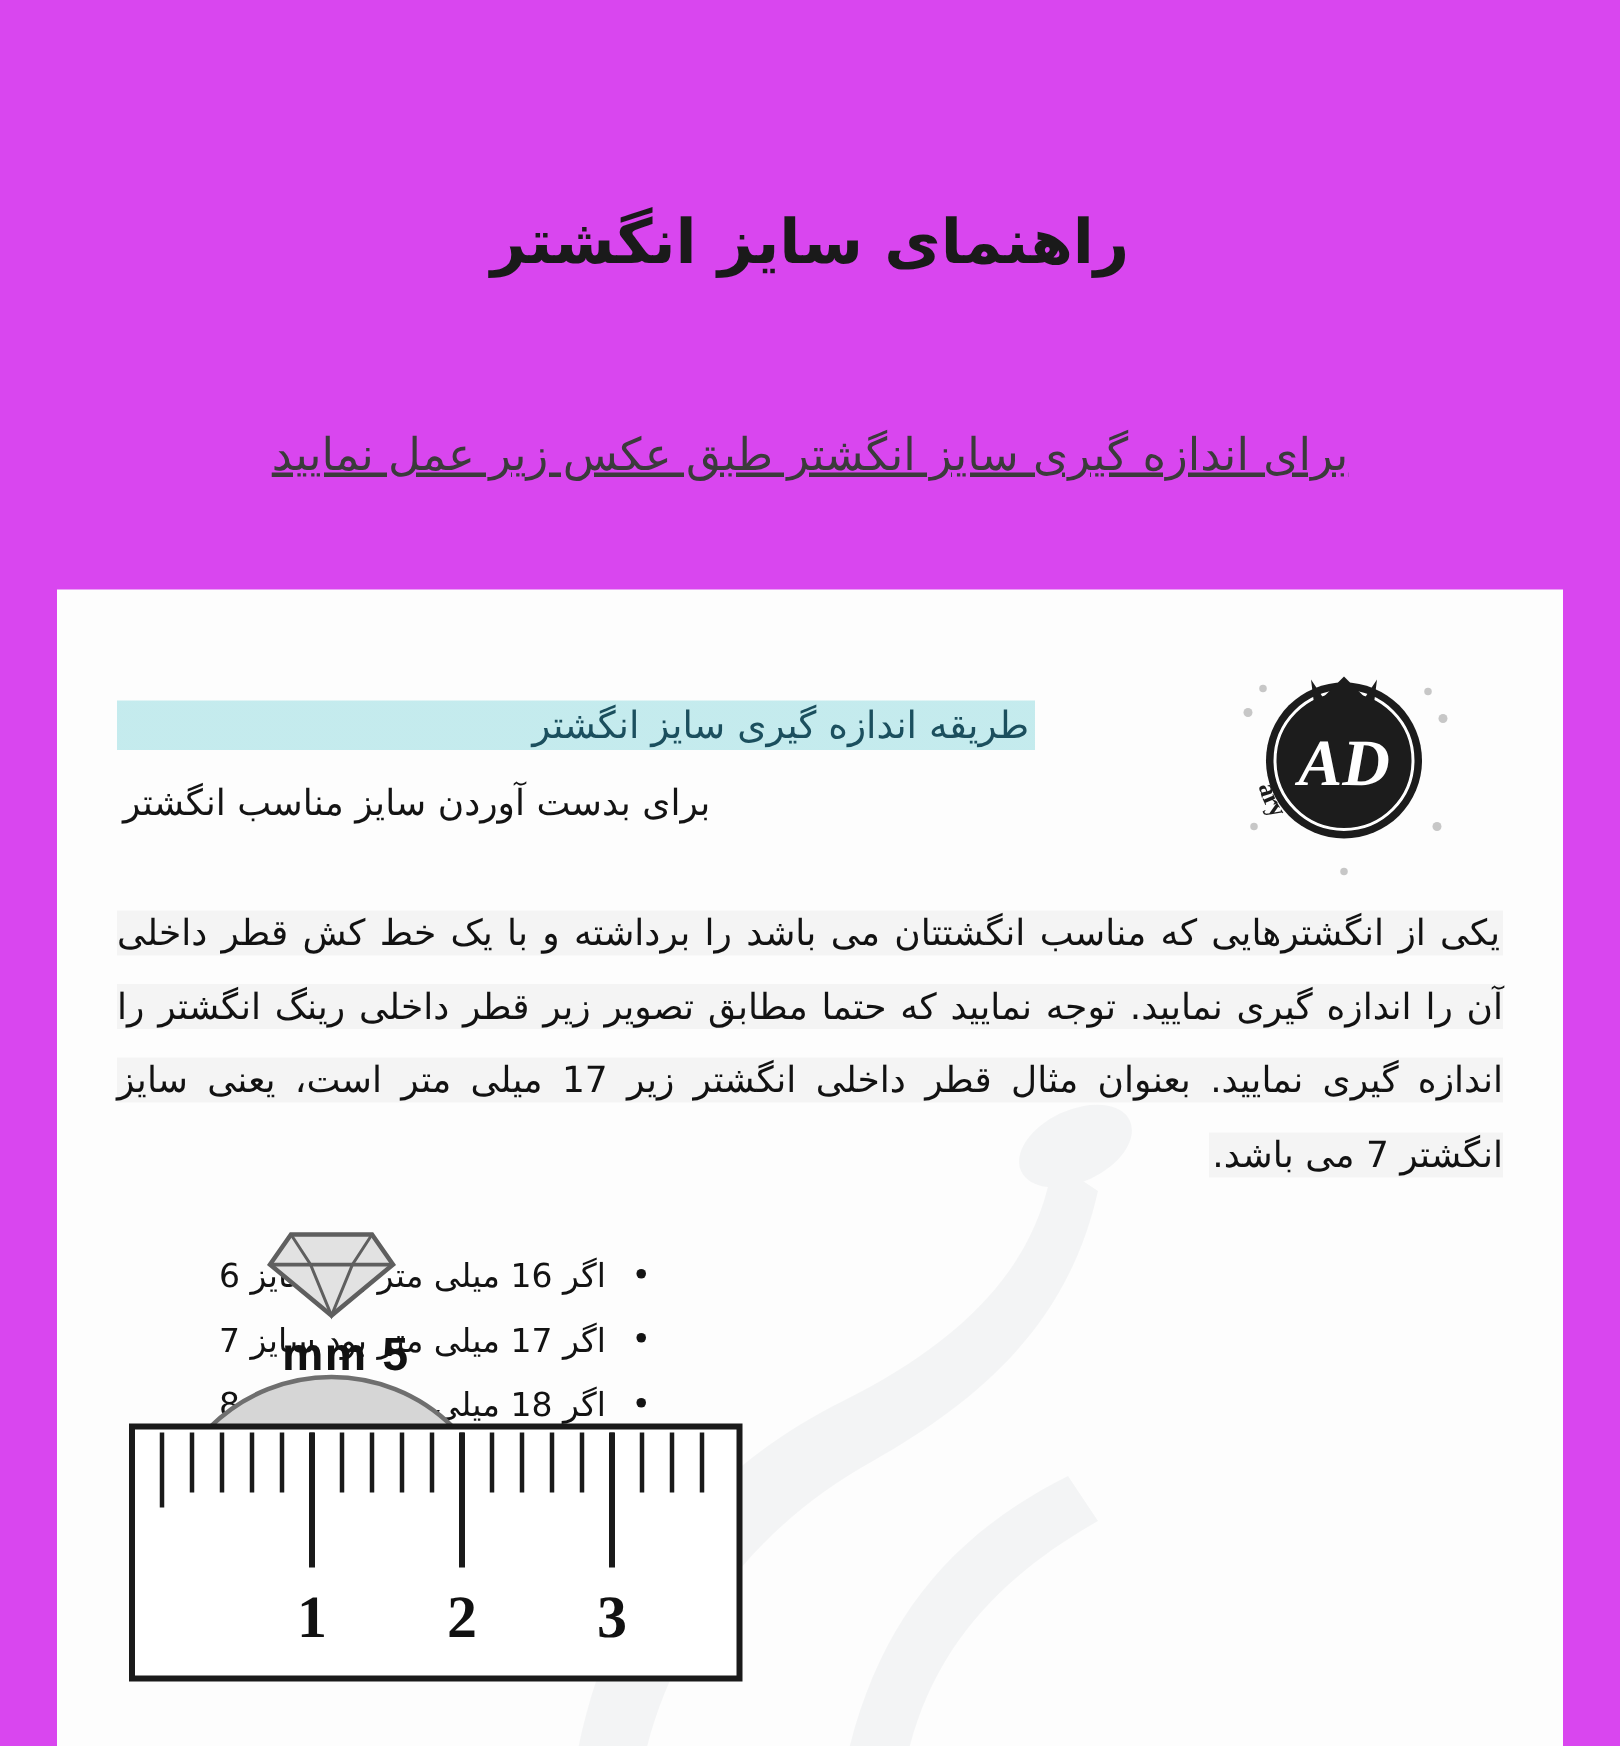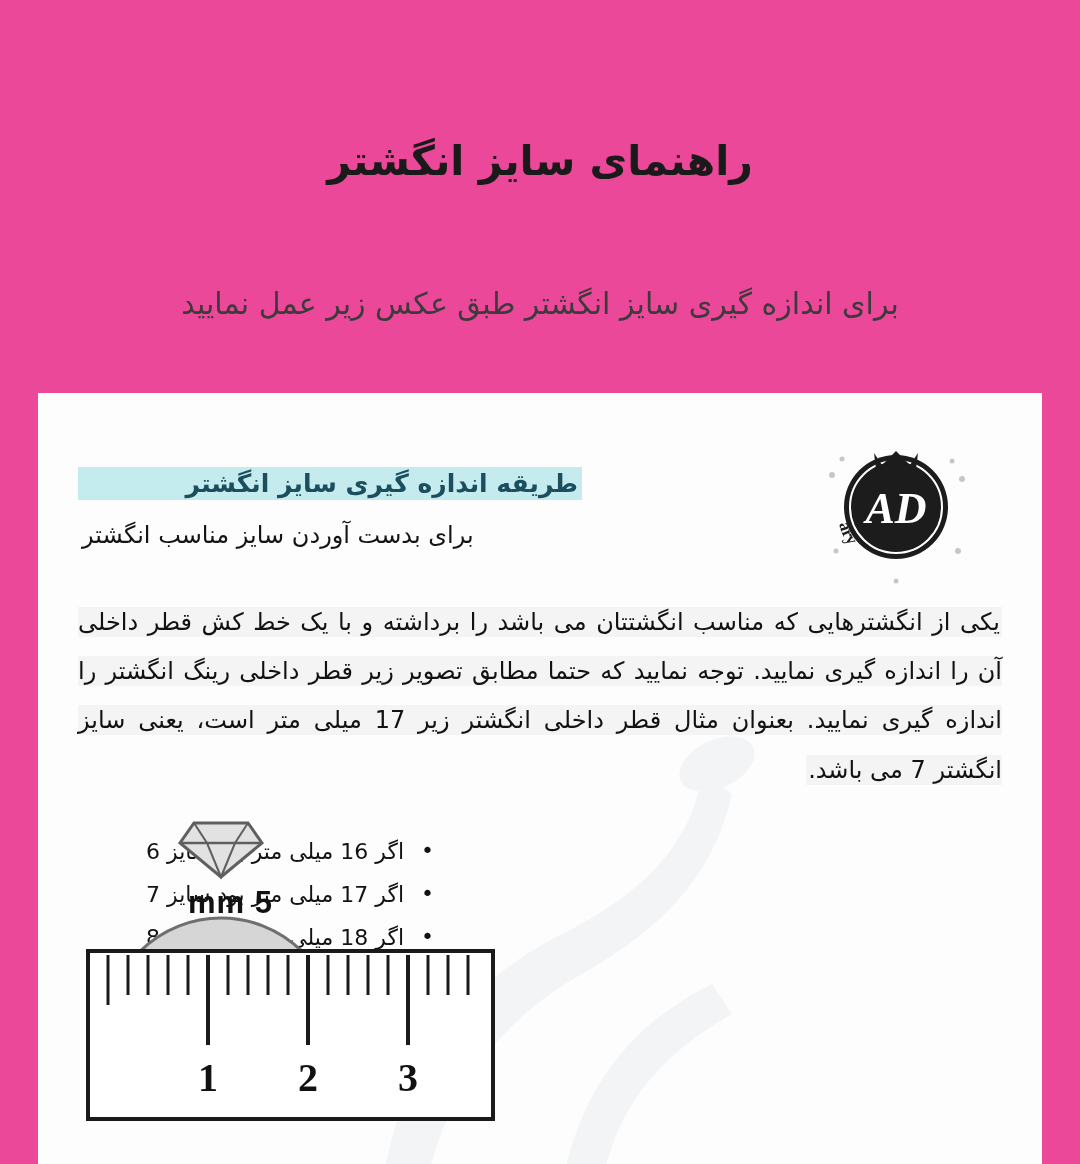--- a/index.html
+++ b/index.html
@@ -13,21 +13,21 @@
     font-family: "DejaVu Sans", "Liberation Sans", sans-serif;
     color: #222222;
     overflow: hidden;
     position: relative;
   }
 
   .page {
     width: 1080px;
     height: 1164px;
     position: relative;
-    background: #ec4899;
+    background: #d946ef;
   }
 
   .page-title {
     position: absolute;
     top: 108px;
     right: 38px;
     left: 38px;
     text-align: center;
     font-size: 41px;
     font-weight: bold;
@@ -39,20 +39,21 @@
   .page-subtitle {
     position: absolute;
     top: 252px;
     right: 38px;
     left: 38px;
     text-align: center;
     font-size: 30px;
     font-weight: normal;
     color: #3b3b3b;
     line-height: 1.45;
+    text-decoration: underline;
   }
 
   .guide-card {
     position: absolute;
     top: 393px;
     right: 38px;
     left: 38px;
     height: 771px;
     background: #fdfdfd;
     overflow: hidden;
@@ -74,24 +75,24 @@
     top: 38px;
     right: 62px;
     width: 168px;
     height: 168px;
   }
 
   .card-heading {
     position: absolute;
     top: 72px;
     left: 40px;
-    width: 504px;
+    width: 612px;
     text-align: right;
     font-size: 25px;
-    font-weight: bold;
+    font-weight: normal;
     color: #1b4f5e;
     background: linear-gradient(to bottom, rgba(150,220,225,0.55) 0%, rgba(150,220,225,0.55) 100%);
     background-size: 100% 88%;
     background-repeat: no-repeat;
     background-position: 0 55%;
     padding: 2px 4px;
     box-sizing: border-box;
     line-height: 1.35;
   }
 

